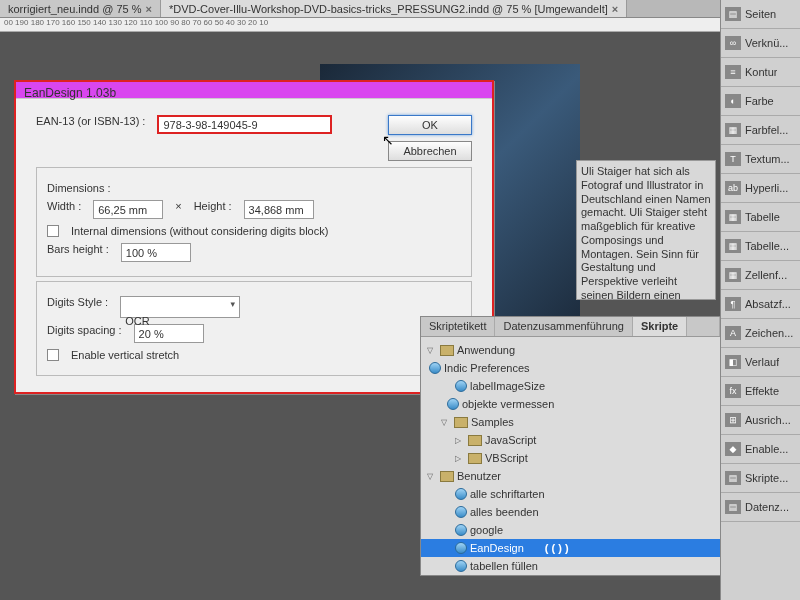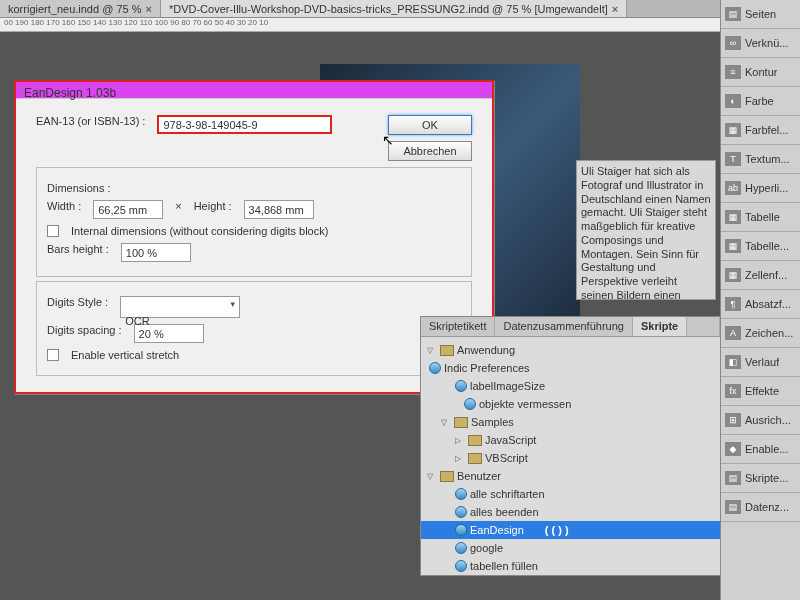--- a/index.html
+++ b/index.html
@@ -132,21 +132,21 @@
         <span>Anwendung</span>
       </div>
     <div class="tree-item" style="">
         <span class="script"></span>
         <span>Indic Preferences</span>
       </div>
     <div class="tree-item" style="padding-left:34px">
         <span class="script"></span>
         <span>labelImageSize</span>
       </div>
-    <div class="tree-item" style="padding-left:43px">
+    <div class="tree-item" style="padding-left:26px">
         <span class="script"></span>
         <span>objekte vermessen</span>
       </div>
     <div class="tree-item" style="padding-left:20px">
         <span class="tw">▽</span>
         <span class="folder"></span>
         <span>Samples</span>
       </div>
     <div class="tree-item" style="padding-left:34px">
         <span class="tw">▷</span>
@@ -164,31 +164,31 @@
         <span>Benutzer</span>
       </div>
     <div class="tree-item" style="padding-left:34px">
         <span class="script"></span>
         <span>alle schriftarten</span>
       </div>
     <div class="tree-item" style="padding-left:34px">
         <span class="script"></span>
         <span>alles beenden</span>
       </div>
+    <div class="tree-item" style="padding-left:34px">
+        <span class="script"></span>
+        <span>google</span>
+      </div>
     <div class="tree-item sel" style="padding-left:34px">
         <span class="script"></span>
         <span>EanDesign</span>
         <span class="redparen">( ( ) )</span>
       </div>
     <div class="tree-item" style="padding-left:34px">
         <span class="script"></span>
-        <span>google</span>
-      </div>
-    <div class="tree-item" style="padding-left:34px">
-        <span class="script"></span>
         <span>tabellen füllen</span>
       </div>
   </div>
 </div>
 
 <div class="panels" id="panel-dock">
     <div class="panel-row">
       <span class="panel-icon">▤</span>
       <span class="panel-label">Seiten</span>
     </div>

